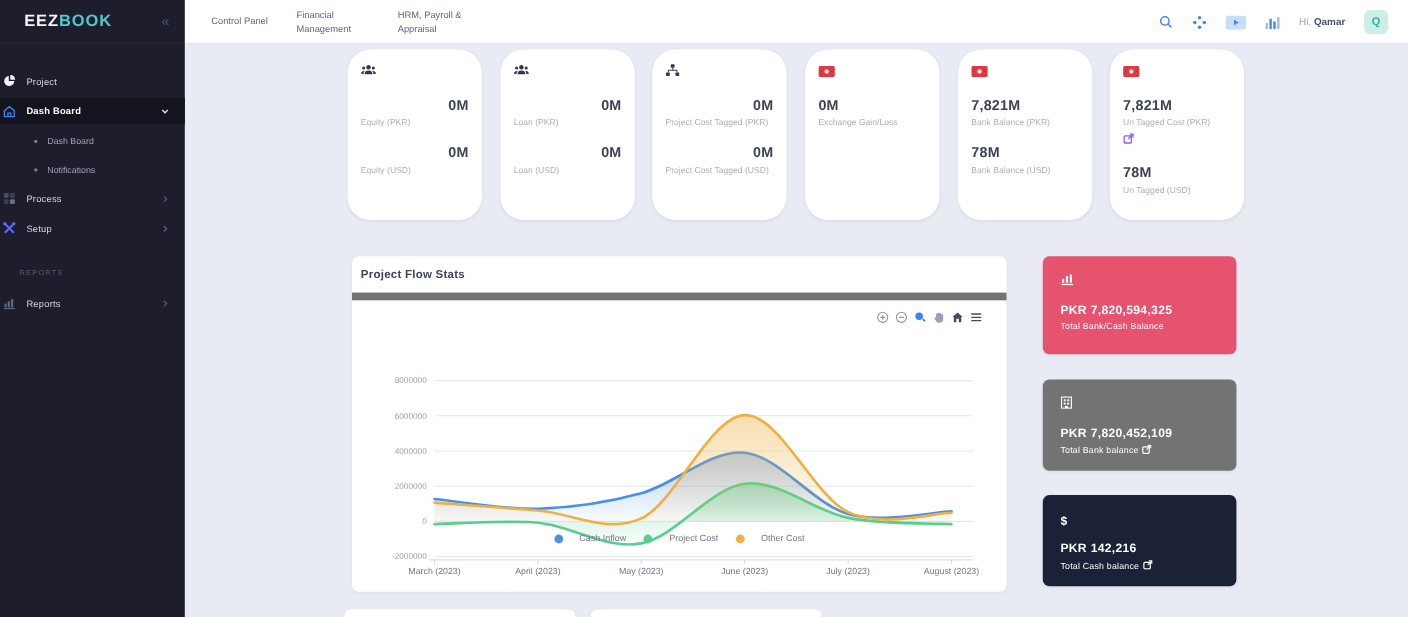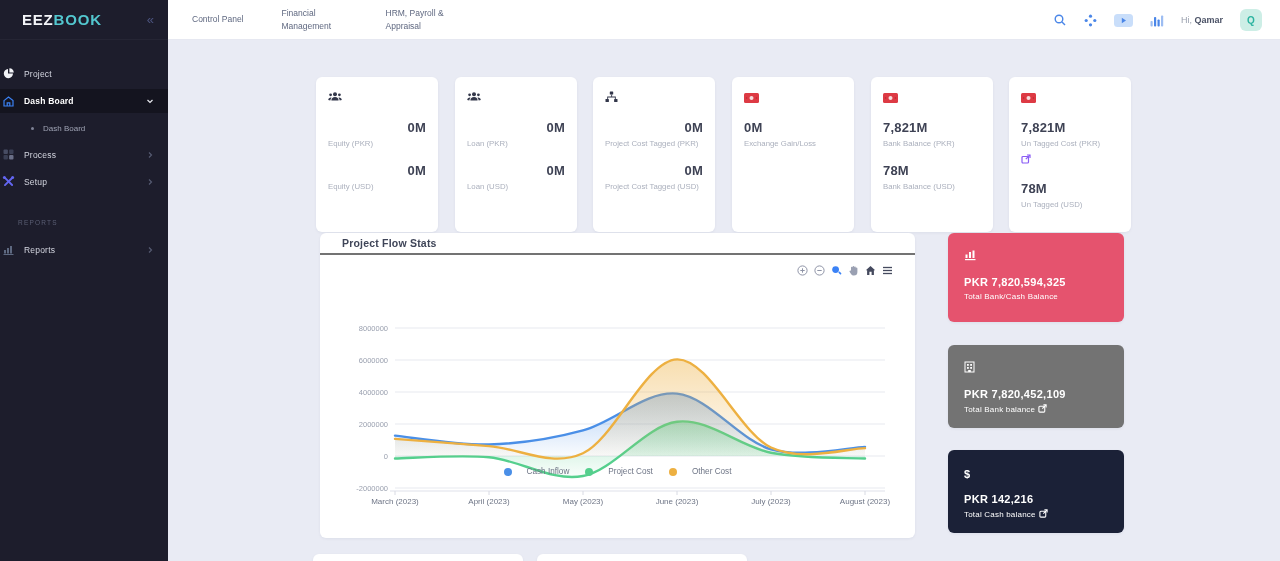--- a/index.html
+++ b/index.html
@@ -19,46 +19,46 @@
   .m-item.active { background:#14141f; height:24px; margin:2px 0; }
   .m-item.active .mi-label { color:#ffffff; font-weight:bold; }
   .m-sub { height:26px; display:flex; align-items:center; padding-left:31px; cursor:pointer; }
   .m-sub .dot { width:3px; height:3px; border-radius:50%; background:#7e8296; margin-right:9px; }
   .m-sub .ms-label { font-size:8px; color:#9fa3b4; }
   .m-section { font-size:6.5px; letter-spacing:1.2px; color:#5a5e74; padding:24px 0 10px 18px; }
   .chev { color:#767b92; display:inline-flex; }
 
   
   .topbar { position:absolute; left:168px; top:0; width:1112px; height:40px; background:#ffffff; border-bottom:1px solid #e6e8f1; display:flex; align-items:center; z-index:4; }
-  .tabs { display:flex; align-items:center; gap:38px; padding-left:24px; }
+  .tabs { display:flex; align-items:center; gap:26px; padding-left:24px; }
   .tab { font-size:8.5px; color:#5f6880; line-height:1.45; max-width:66px; cursor:pointer; }
   .top-right { position:absolute; right:18px; top:0; height:40px; display:flex; align-items:center; gap:17px; }
   .tb-ic { display:inline-flex; cursor:pointer; }
   .greet { font-size:9px; color:#9aa0ae; cursor:pointer; white-space:nowrap; }
   .greet b { color:#4b5266; }
   .avatar { width:22px; height:22px; border-radius:6px; background:#cdeee6; color:#2bb3a0; font-size:10px; font-weight:bold; display:flex; align-items:center; justify-content:center; cursor:pointer; }
 
   
   .main { position:absolute; left:168px; top:40px; width:1112px; height:521px; background:#e9ebf4; }
   .card { position:absolute; background:#ffffff; border-radius:6px; box-shadow:0 1px 3px rgba(25,28,60,0.06); }
 
   
-  .stat-card { top:37px; width:122px; height:155px; padding:12px; }
+  .stat-card { top:5px; width:122px; height:155px; padding:12px;border-radius:21px; }
   .sc-0 { left:148px; } .sc-1 { left:287px; } .sc-2 { left:425px; }
   .sc-3 { left:564px; } .sc-4 { left:703px; } .sc-5 { left:841px; }
   .stat-card .sc-icon { display:inline-flex; height:13px; }
   .stat { margin-top:13px; }
   .stat .val { font-size:13px; font-weight:bold; color:#3e4254; letter-spacing:0.2px; }
   .stat .val.r { text-align:right; }
   .stat .lab { font-size:7.8px; color:#abb0bd; margin-top:3px; line-height:1.5; }
   .ext-link { display:inline-flex; margin-top:3px; cursor:pointer; }
 
   
   .chart-card { left:152px; top:193px; width:595px; height:305px; }
-  .cc-title { height:22px; display:flex; align-items:center; padding-left:22px; font-size:10.5px; color:#3f4558; font-weight:bold; letter-spacing:0.2px; border-bottom:2px solid #737373; }
+  .cc-title { height:40px; display:flex; align-items:center; padding-left:8px; font-size:10.5px; color:#3f4558; font-weight:bold; letter-spacing:0.2px; border-bottom:7px solid #737373; }
   .cc-body { position:relative; height:263px; }
   .apex-toolbar { position:absolute; top:10px; right:22px; display:flex; align-items:center; gap:6px; z-index:2; }
   .apex-toolbar span { display:inline-flex; cursor:pointer; }
   .legend { position:absolute; left:0; top:212px; width:100%; display:flex; justify-content:center; gap:16px; }
   .lg-item { display:flex; align-items:center; gap:15px; cursor:pointer; }
   .lg-dot { width:8px; height:8px; border-radius:50%; }
   .lg-label { font-size:8.2px; color:#6e7586; }
 
   
   .sum-card { left:780px; width:176px; padding:14px 16px; color:#fff; }
@@ -104,20 +104,24 @@
       <span class="chev">
         <svg width="8" height="8" viewBox="0 0 8 8" fill="none" stroke="#e8e9ef" stroke-width="1.2">
             <polyline points="1.5,3 4,5.5 6.5,3"></polyline>
           </svg>
       </span>
     </div>
 
     <div class="m-sub">
       <span class="dot"></span>
       <span class="ms-label">Dash Board</span>
+    </div>
+    <div class="m-sub">
+      <span class="dot"></span>
+      <span class="ms-label">Notifications</span>
     </div>
 
     <div class="m-item">
       <span class="mi-ic">
         <svg width="13" height="13" viewBox="0 0 13 13">
             <rect x="1.5" y="1.5" width="4.4" height="4.4" rx="1" fill="#474c63"></rect>
             <rect x="7.1" y="1.5" width="4.4" height="4.4" rx="1" fill="#3a3f54"></rect>
             <rect x="1.5" y="7.1" width="4.4" height="4.4" rx="1" fill="#3a3f54"></rect>
             <rect x="7.1" y="7.1" width="4.4" height="4.4" rx="1" fill="#6a6f87"></rect>
           </svg>

